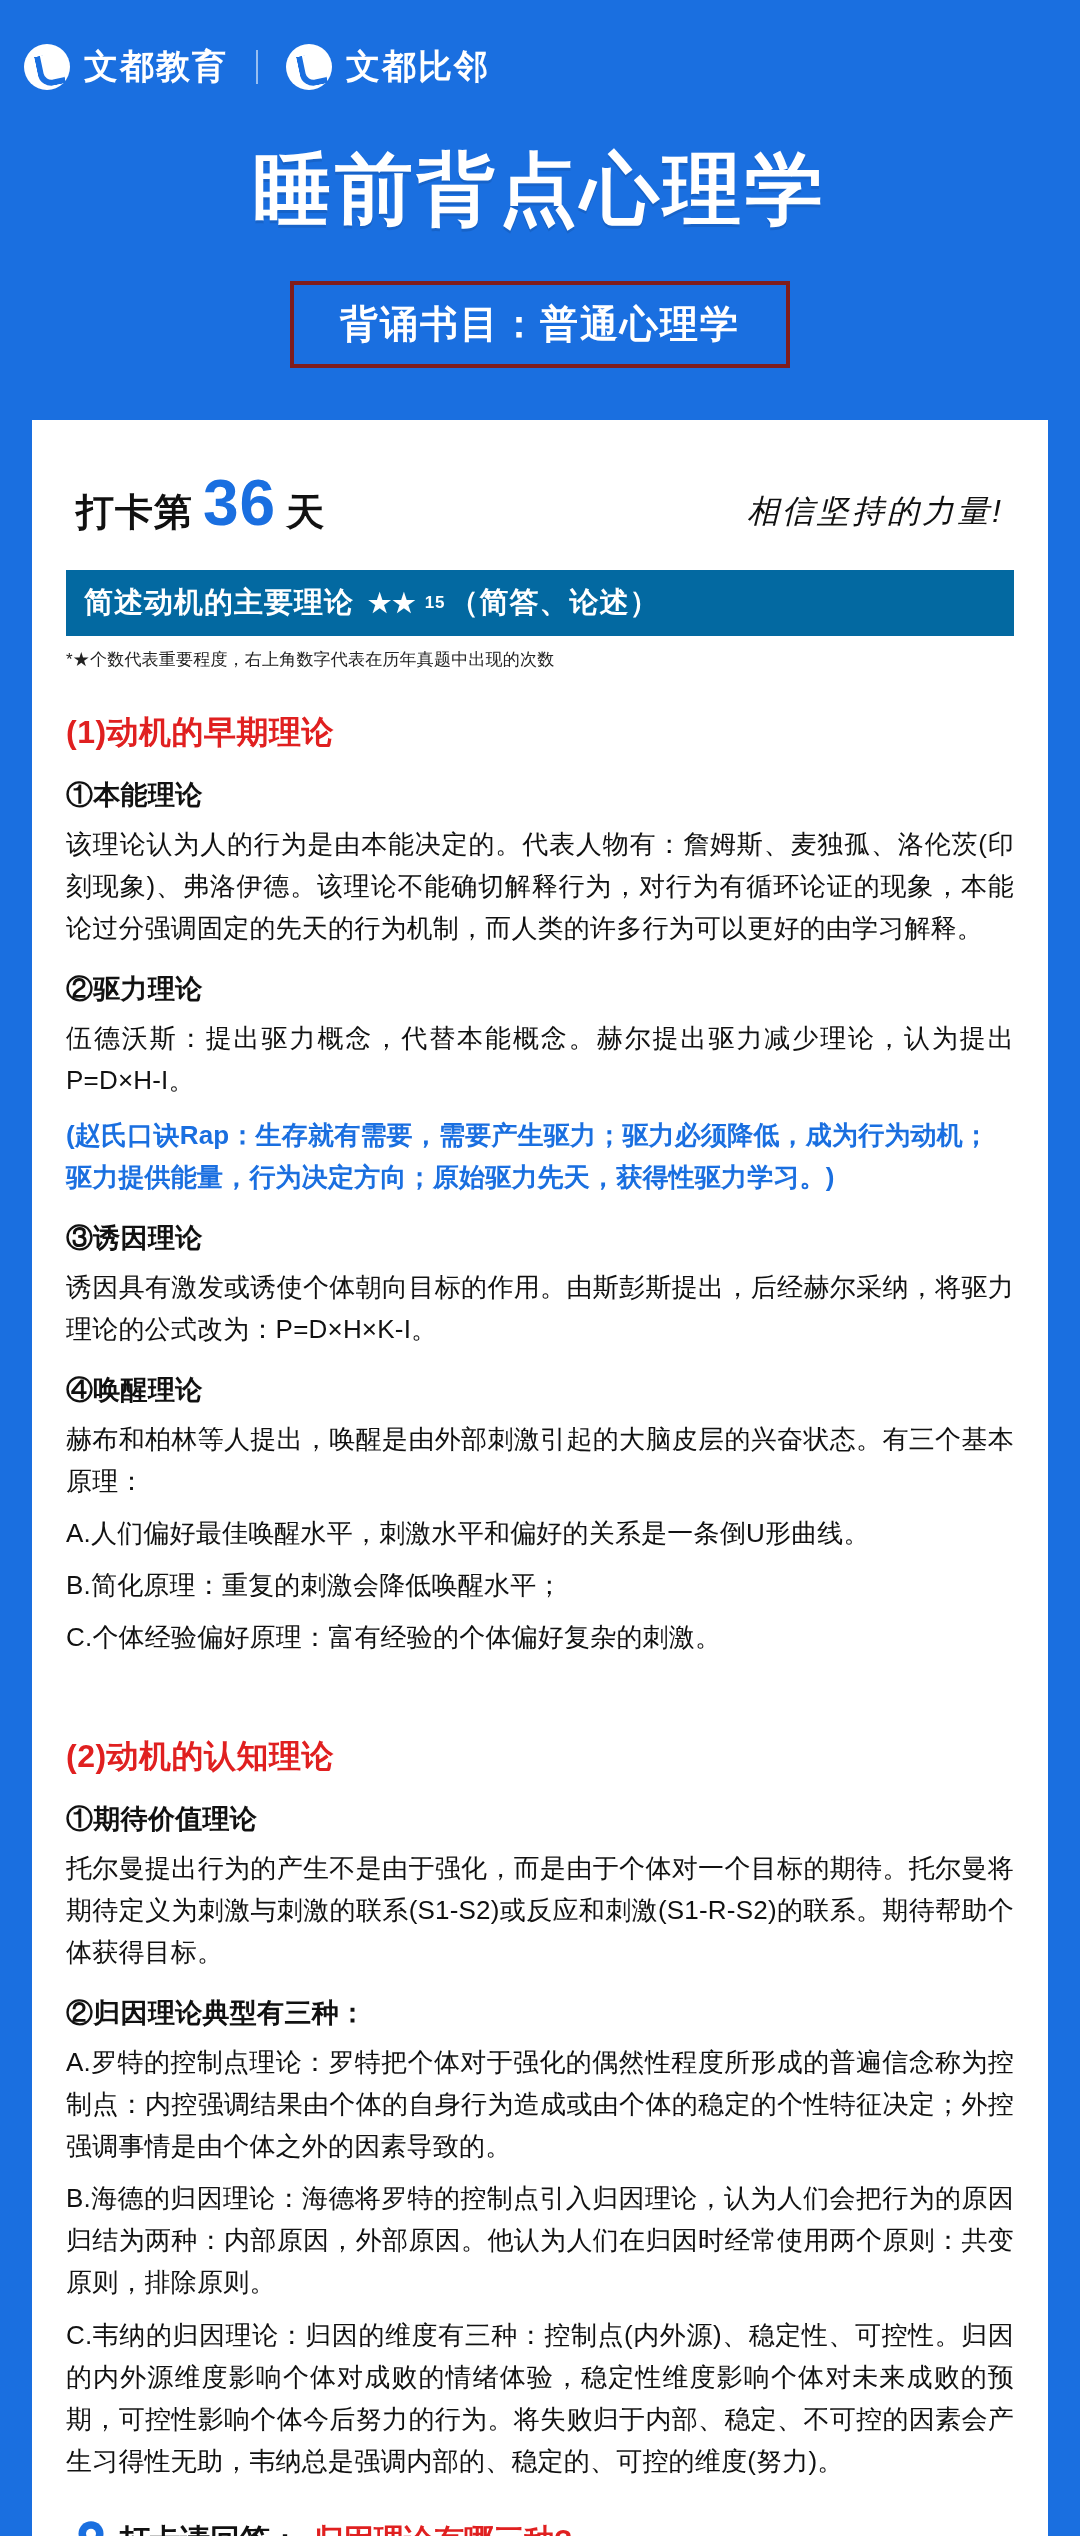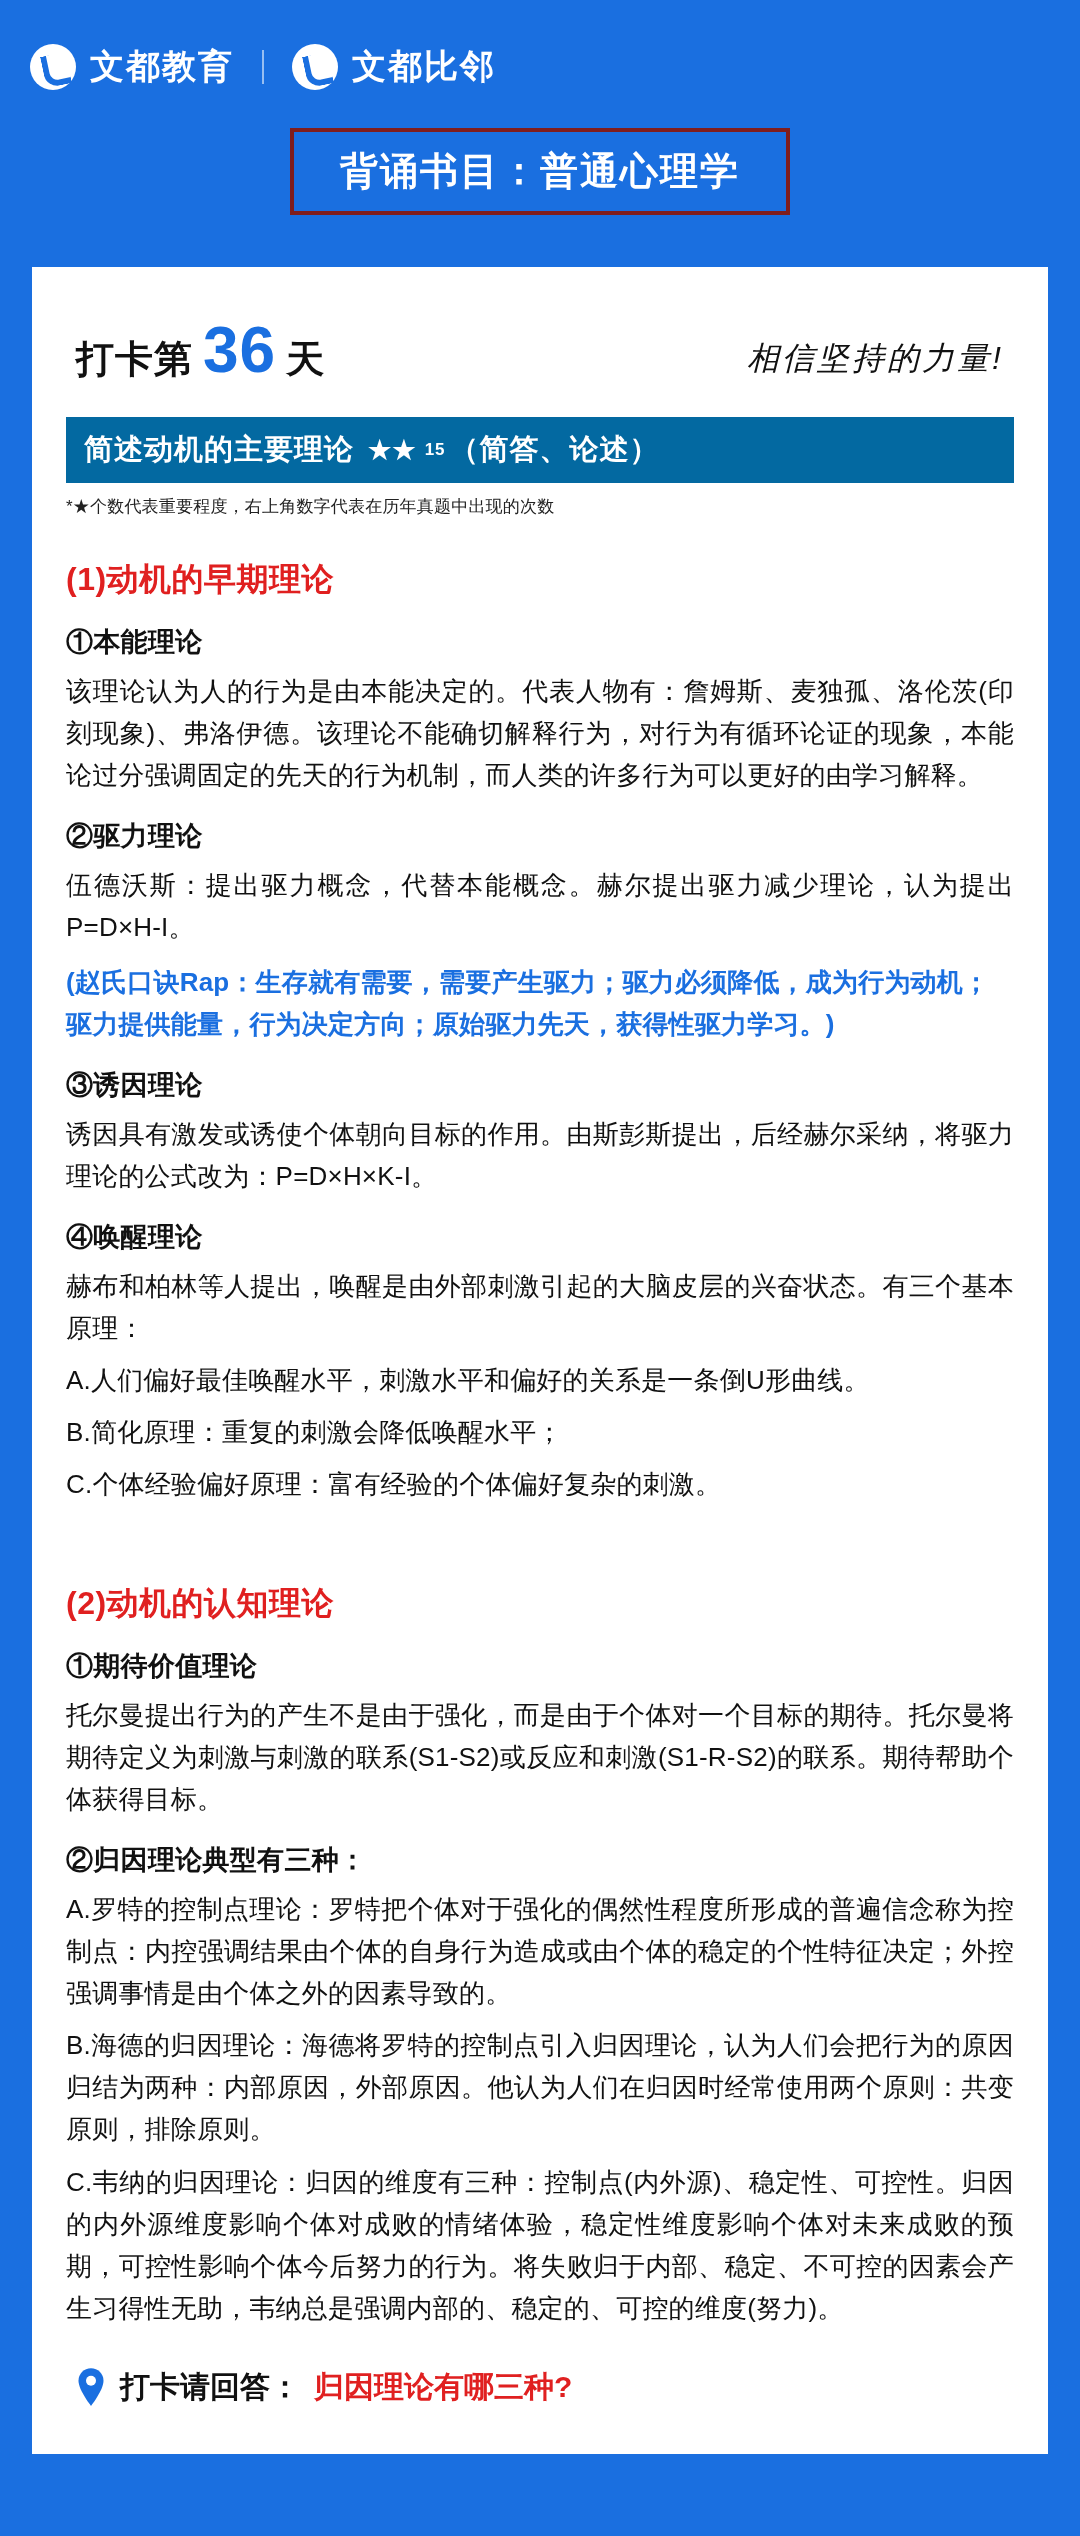--- a/index.html
+++ b/index.html
@@ -18,21 +18,21 @@
     min-height: 2536px;
     background: #1a6fe0;
     position: relative;
     box-sizing: border-box;
   }
 
   
   .brand {
     display: flex;
     align-items: center;
-    padding: 44px 0 0 30px;
+    padding: 44px 0 0 24px;
     gap: 28px;
   }
   .brand-logo {
     display: flex;
     align-items: center;
     gap: 14px;
   }
   .logo-mark {
     width: 46px;
     height: 46px;
@@ -216,20 +216,21 @@
       <span class="logo-mark"></span>
       <span class="logo-text">文都教育</span>
     </div>
     <div class="brand-sep"></div>
     <div class="brand-logo">
       <span class="logo-mark"></span>
       <span class="logo-text">文都比邻</span>
     </div>
   </div>
 
+  <div class="main-title">睡前背点心理学</div>
   <div class="subtitle-wrap">
     <div class="subtitle">背诵书目：普通心理学</div>
   </div>
 
   <div class="card">
 
     <div class="card-top">
       <div class="day-line">
         <span>打卡第</span>
         <span class="day-num">36</span>

